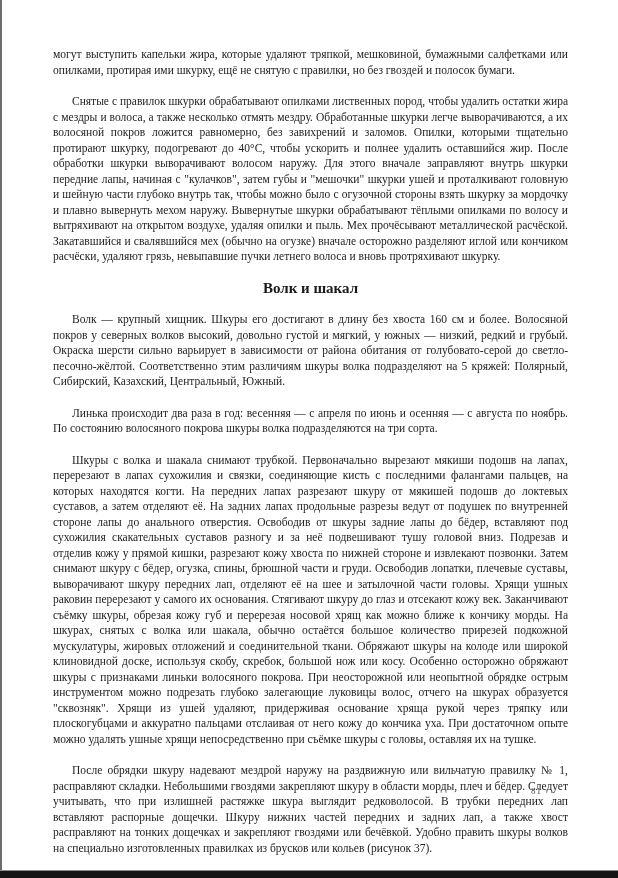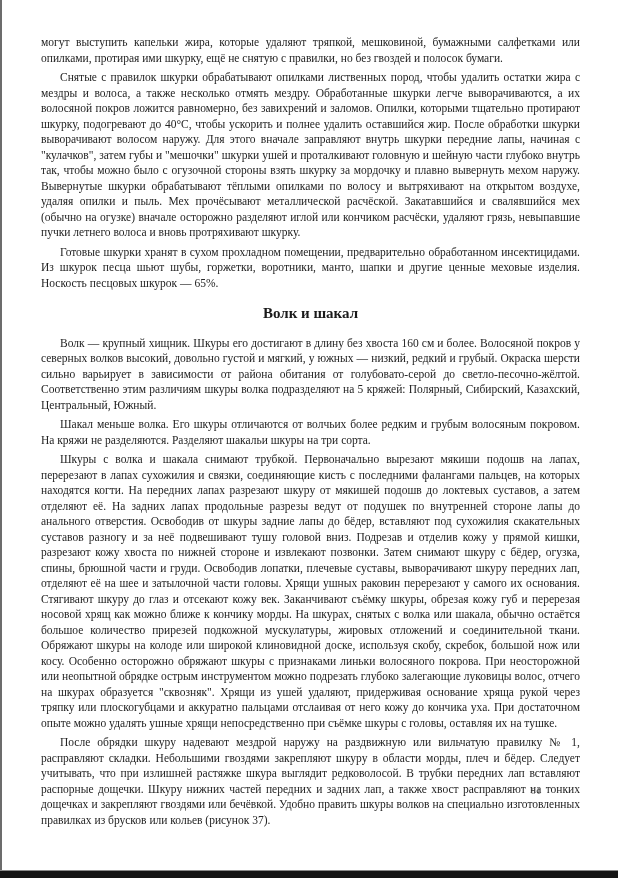--- a/index.html
+++ b/index.html
@@ -28,21 +28,21 @@
     position: absolute;
     left: 37px;
     top: 31px;
     width: 547px;
     color: #232323;
     font-size: 11.5px;
     line-height: 15.5px;
     text-align: justify;
   }
   .content p {
-    margin: 4px;
+    margin: 16px;
     text-indent: 19px;
   }
   .content p.noindent { text-indent: 0; }
   .section-heading {
     font-size: 15px;
     font-weight: bold;
     text-align: center;
     margin: 15px 0 14px 0;
     color: #1a1a1a;
     text-indent: 0;
@@ -58,23 +58,22 @@
 </style>
 </head>
 <body>
 
 <div class="page">
   <div class="scan-left-border"></div>
 
   <div class="content">
     <p class="noindent">могут выступить капельки жира, которые удаляют тряпкой, мешковиной, бумажными салфетками или опилками, протирая ими шкурку, ещё не снятую с правилки, но без гвоздей и полосок бумаги.</p>
     <p>Снятые с правилок шкурки обрабатывают опилками лиственных пород, чтобы удалить остатки жира с мездры и волоса, а также несколько отмять мездру. Обработанные шкурки легче выворачиваются, а их волосяной покров ложится равномерно, без завихрений и заломов. Опилки, которыми тщательно протирают шкурку, подогревают до 40°C, чтобы ускорить и полнее удалить оставшийся жир. После обработки шкурки выворачивают волосом наружу. Для этого вначале заправляют внутрь шкурки передние лапы, начиная с "кулачков", затем губы и "мешочки" шкурки ушей и проталкивают головную и шейную части глубоко внутрь так, чтобы можно было с огузочной стороны взять шкурку за мордочку и плавно вывернуть мехом наружу. Вывернутые шкурки обрабатывают тёплыми опилками по волосу и вытряхивают на открытом воздухе, удаляя опилки и пыль. Мех прочёсывают металлической расчёской. Закатавшийся и свалявшийся мех (обычно на огузке) вначале осторожно разделяют иглой или кончиком расчёски, удаляют грязь, невыпавшие пучки летнего волоса и вновь протряхивают шкурку.</p>
-    <p>Готовые шкурки хранят в сухом прохладном помещении, предварительно обработанном инсектицидами. Из шкурок песца шьют шубы, горжетки, воротники, манто, шапки и другие ценные меховые изделия. Носкость песцовых шкурок — 65%.</p>
     <h2 class="section-heading">Волк и шакал</h2>
     <p>Волк — крупный хищник. Шкуры его достигают в длину без хвоста 160 см и более. Волосяной покров у северных волков высокий, довольно густой и мягкий, у южных — низкий, редкий и грубый. Окраска шерсти сильно варьирует в зависимости от района обитания от голубовато-серой до светло-песочно-жёлтой. Соответственно этим различиям шкуры волка подразделяют на 5 кряжей: Полярный, Сибирский, Казахский, Центральный, Южный.</p>
-    <p>Шакал меньше волка. Его шкуры отличаются от волчьих более редким и грубым волосяным покровом. На кряжи не разделяются. Разделяют шакальи шкуры на три сорта.</p>
+    <p>Линька происходит два раза в год: весенняя — с апреля по июнь и осенняя — с августа по ноябрь. По состоянию волосяного покрова шкуры волка подразделяются на три сорта.</p>
     <p>Шкуры с волка и шакала снимают трубкой. Первоначально вырезают мякиши подошв на лапах, перерезают в лапах сухожилия и связки, соединяющие кисть с последними фалангами пальцев, на которых находятся когти. На передних лапах разрезают шкуру от мякишей подошв до локтевых суставов, а затем отделяют её. На задних лапах продольные разрезы ведут от подушек по внутренней стороне лапы до анального отверстия. Освободив от шкуры задние лапы до бёдер, вставляют под сухожилия скакательных суставов разногу и за неё подвешивают тушу головой вниз. Подрезав и отделив кожу у прямой кишки, разрезают кожу хвоста по нижней стороне и извлекают позвонки. Затем снимают шкуру с бёдер, огузка, спины, брюшной части и груди. Освободив лопатки, плечевые суставы, выворачивают шкуру передних лап, отделяют её на шее и затылочной части головы. Хрящи ушных раковин перерезают у самого их основания. Стягивают шкуру до глаз и отсекают кожу век. Заканчивают съёмку шкуры, обрезая кожу губ и перерезая носовой хрящ как можно ближе к кончику морды. На шкурах, снятых с волка или шакала, обычно остаётся большое количество прирезей подкожной мускулатуры, жировых отложений и соединительной ткани. Обряжают шкуры на колоде или широкой клиновидной доске, используя скобу, скребок, большой нож или косу. Особенно осторожно обряжают шкуры с признаками линьки волосяного покрова. При неосторожной или неопытной обрядке острым инструментом можно подрезать глубоко залегающие луковицы волос, отчего на шкурах образуется "сквозняк". Хрящи из ушей удаляют, придерживая основание хряща рукой через тряпку или плоскогубцами и аккуратно пальцами отслаивая от него кожу до кончика уха. При достаточном опыте можно удалять ушные хрящи непосредственно при съёмке шкуры с головы, оставляя их на тушке.</p>
     <p>После обрядки шкуру надевают мездрой наружу на раздвижную или вильчатую правилку № 1, расправляют складки. Небольшими гвоздями закрепляют шкуру в области морды, плеч и бёдер. Следует учитывать, что при излишней растяжке шкура выглядит редковолосой. В трубки передних лап вставляют распорные дощечки. Шкуру нижних частей передних и задних лап, а также хвост расправляют на тонких дощечках и закрепляют гвоздями или бечёвкой. Удобно править шкуры волков на специально изготовленных правилках из брусков или кольев (рисунок 37).</p>
   </div>
 
   <div class="page-number">81</div>
   <div class="scan-bottom-border"></div>
 </div>
 
 </body></html>

